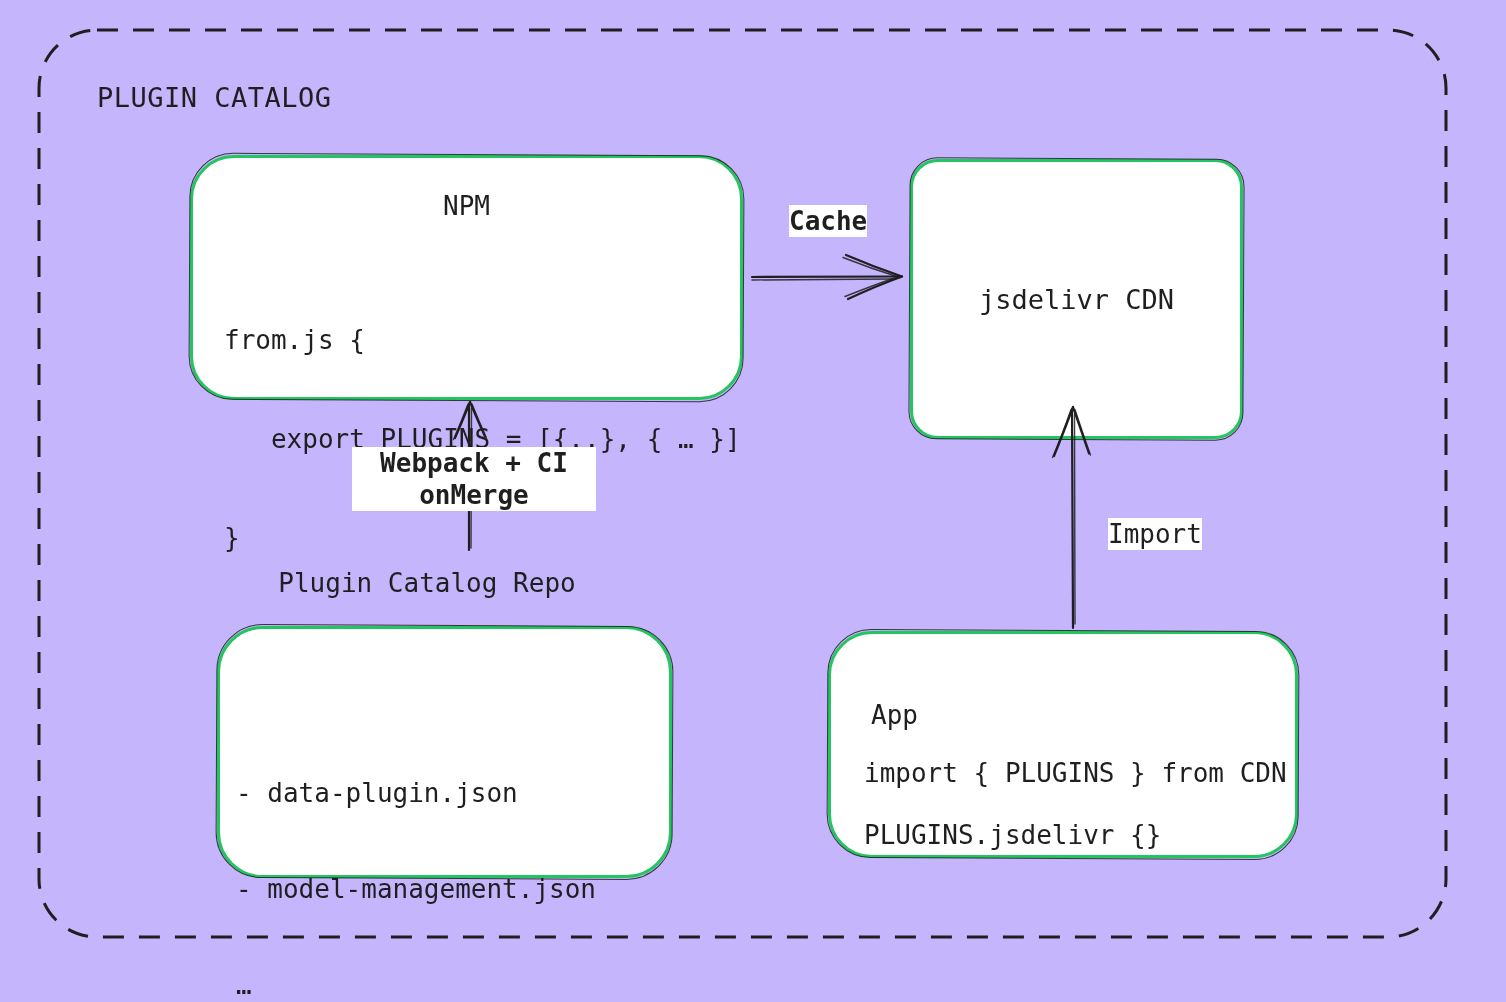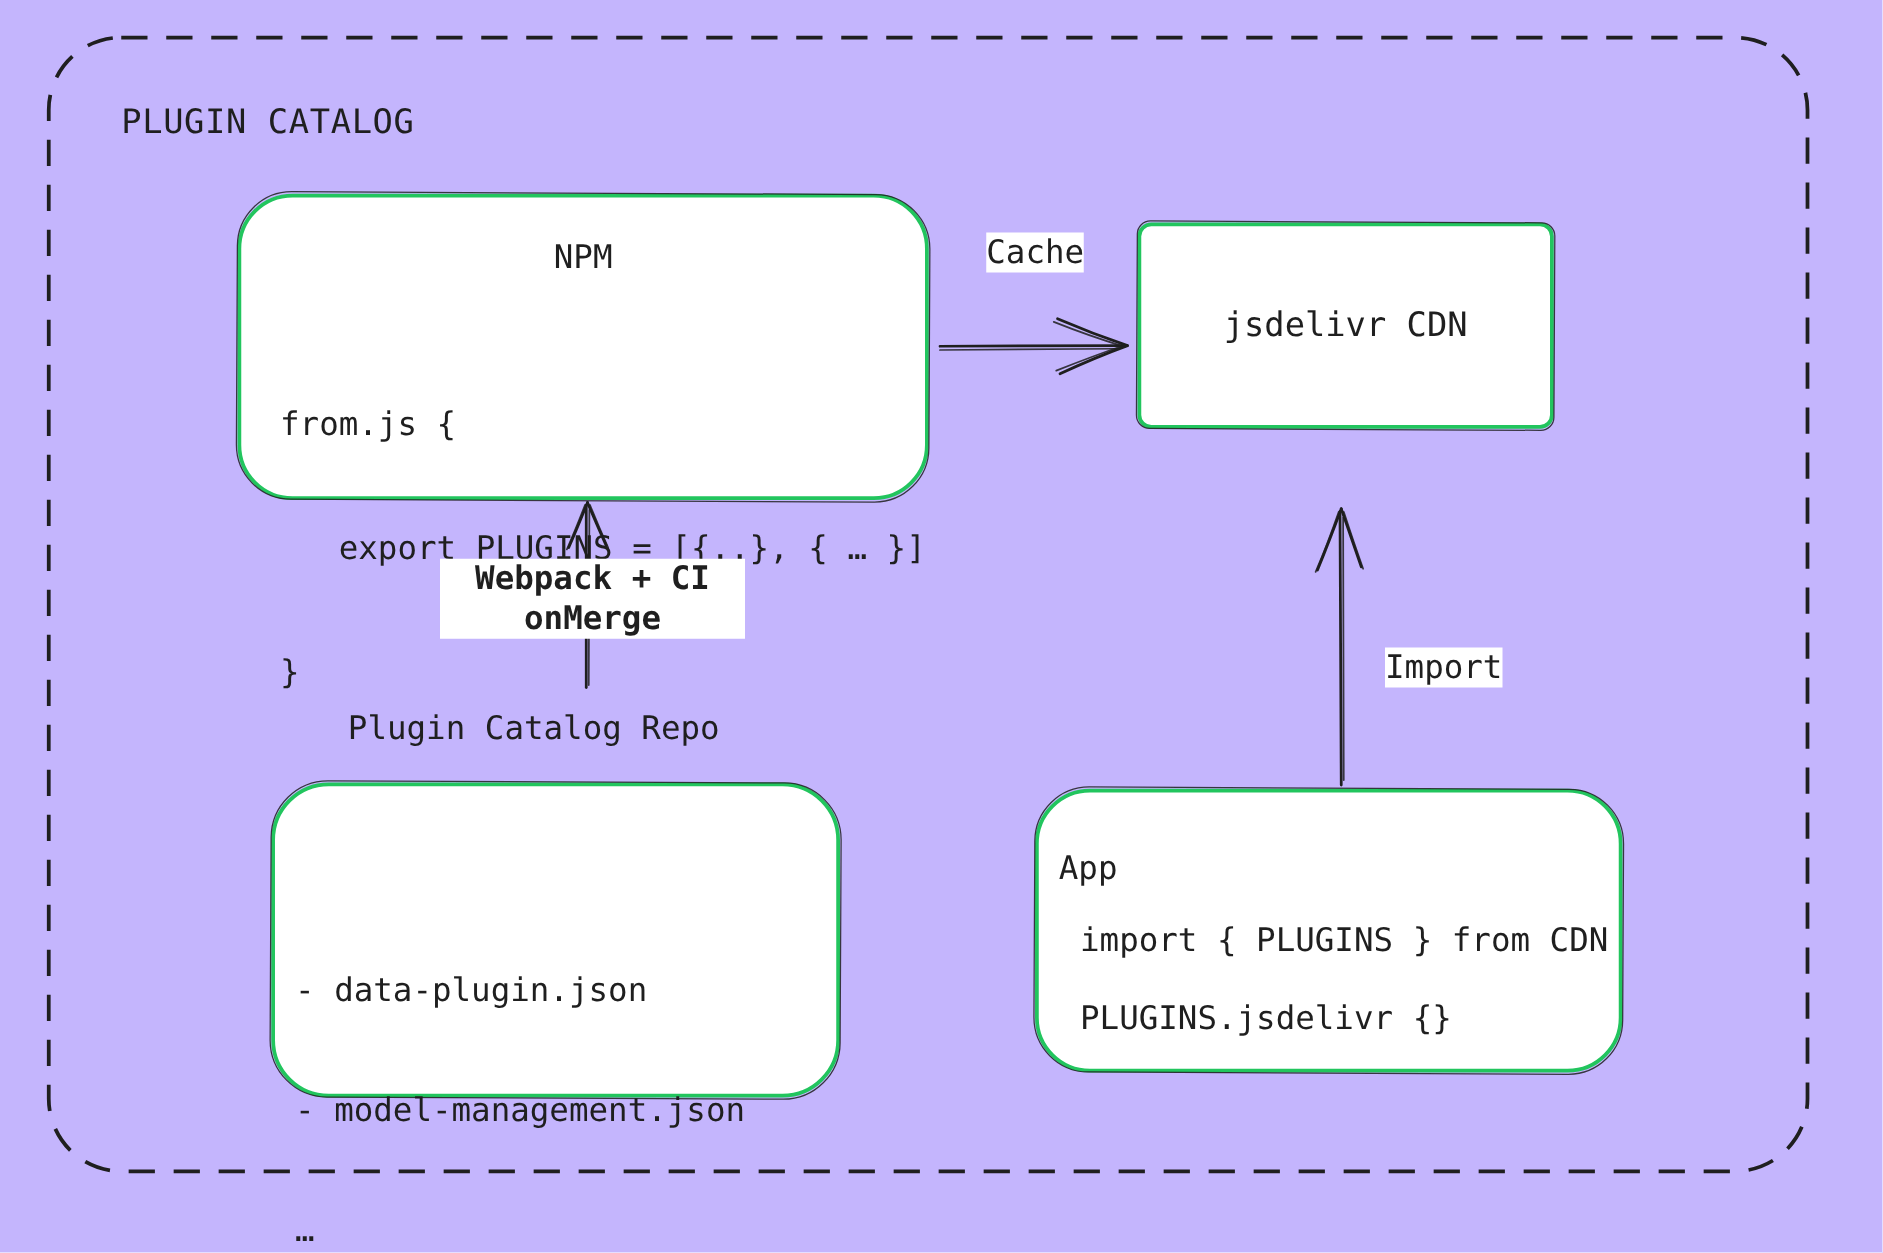--- a/index.html
+++ b/index.html
@@ -39,21 +39,21 @@
     content: "";
     position: absolute;
     inset: -4px;
     border: 1.5px solid rgba(31,31,31,0.85);
     border-radius: inherit;
     transform: rotate(0.28deg);
     pointer-events: none;
   }
 
   .box-npm  { left: 190px; top: 155px; width: 553px; height: 245px; border-radius: 44px; }
-  .box-cdn  { left: 910px; top: 178px; width: 333px; height: 165px; border-radius: 11px;
+  .box-cdn  { left: 910px; top: 159px; width: 333px; height: 280px; border-radius: 28px;
               display: flex; align-items: center; justify-content: center; }
   .box-repo { left: 217px; top: 626px; width: 455px; height: 252px; border-radius: 46px; }
   .box-app  { left: 828px; top: 631px; width: 470px; height: 227px; border-radius: 44px; }
 
   .npm-title {
     margin-top: 32px;
     text-align: center;
     font-size: 26px;
     line-height: 32px;
   }
@@ -62,38 +62,38 @@
     line-height: 33px;
     white-space: pre;
   }
   .npm-code { margin-top: 36px; padding-left: 31px; }
 
   .cdn-label { font-size: 27px; }
 
   .repo-code { padding-top: 84px; padding-left: 16px; line-height: 32px; }
 
   .app-title {
-    padding-top: 46px; padding-left: 16px;
-    font-size: 26px; line-height: 30px;
+    padding-top: 46px; padding-left: 40px;
+    font-size: 26px; line-height: 30px; margin-top: 20px;
   }
   .app-line {
     padding-left: 33px;
     font-size: 26px; line-height: 30px;
     margin-top: 28px;
     white-space: pre;
   }
   .app-line + .app-line { margin-top: 32px; }
 
   .edge-label {
     position: absolute;
     font-size: 26px;
     line-height: 32px;
     background: #ffffff;
   }
-  .label-cache  { left: 789px; top: 186px; }
+  .label-cache  { left: 789px; top: 205px; font-weight: bold; }
   .label-webpack{ left: 352px; top: 447px; width: 236px; text-align: center; padding: 0 4px; font-weight: bold; }
   .label-import { left: 1108px; top: 518px; }
 
   .repo-title {
     position: absolute;
     left: 277px; top: 568px; width: 300px;
     text-align: center;
     font-size: 26px;
   }
 

